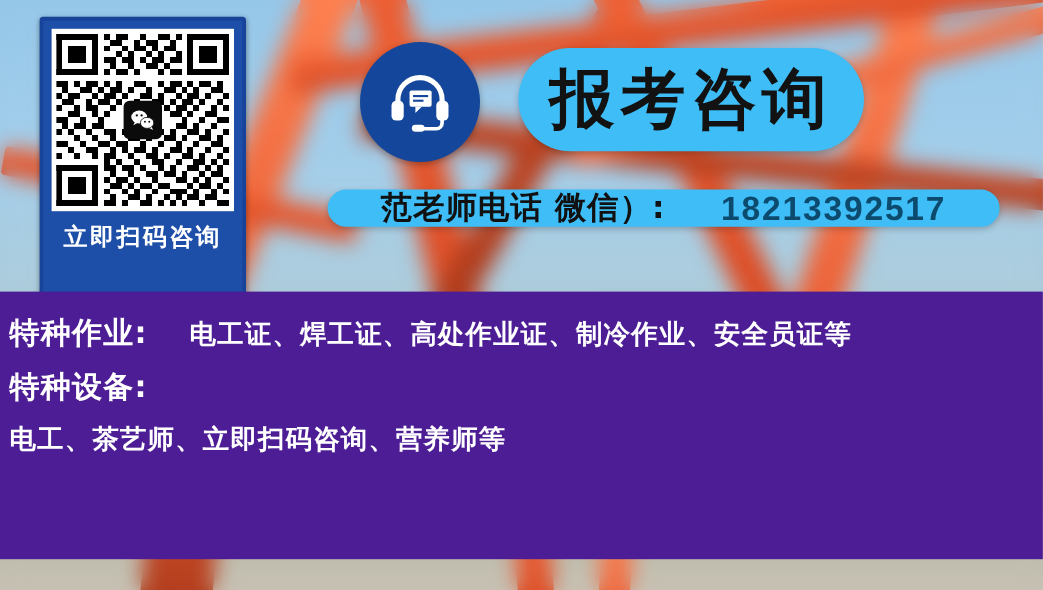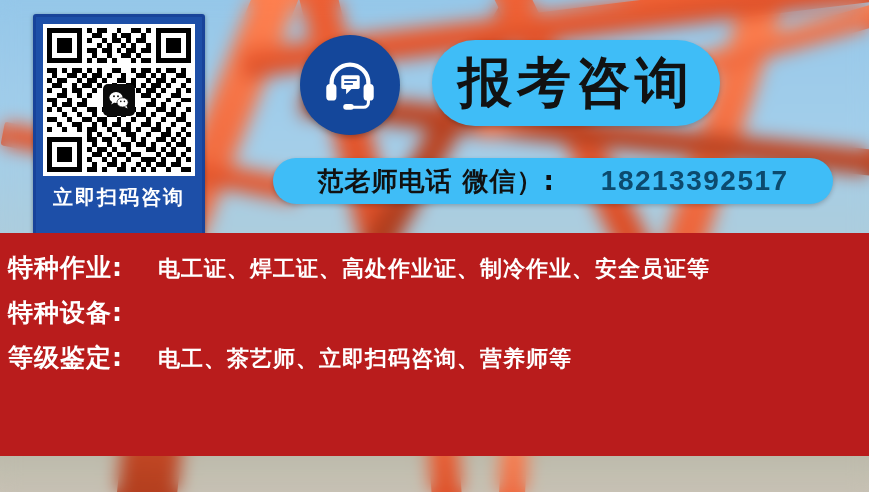--- a/index.html
+++ b/index.html
@@ -72,38 +72,38 @@
   }
   .pill-title{
     left:432px;top:40px;width:288px;height:86px;
   }
   .pill-title .txt{
     color:#121212;font-size:54px;font-weight:700;letter-spacing:5px;
     font-family:"DejaVu Sans","Liberation Sans",sans-serif;
     white-space:nowrap;line-height:1;
   }
   .pill-phone{
-    left:273px;top:158px;width:560px;height:46px;text-align:right;
+    left:273px;top:158px;width:560px;height:31px;text-align:right;
   }
   .pill-phone .row{
     display:flex;align-items:center;gap:46px;white-space:nowrap;
   }
   .pill-phone .lbl{
     color:#111;font-size:26px;font-weight:700;letter-spacing:1px;
     font-family:"DejaVu Sans","Liberation Sans",sans-serif;line-height:1;
   }
   .pill-phone .num{
     color:#0c4a6e;font-size:28px;font-weight:700;letter-spacing:1.5px;
     font-family:"Liberation Sans",sans-serif;line-height:1;
   }
 
   
   .info-panel{
-    position:absolute;left:0;top:233px;width:869px;height:223px;
-    background:#b91c1c;
+    position:absolute;left:0;top:243px;width:869px;height:223px;
+    background:#4c1d95;
   }
   .info-rows{position:absolute;left:8px;top:18px;right:8px;}
   .info-row{
     display:flex;align-items:baseline;height:45px;white-space:nowrap;
   }
   .info-row .k{
     color:#ffffff;font-size:25px;font-weight:700;letter-spacing:1px;
     font-family:"DejaVu Sans","Liberation Sans",sans-serif;
     width:150px;flex:0 0 150px;
   }
@@ -420,19 +420,18 @@
   <div class="info-panel">
     <div class="info-rows">
       <div class="info-row">
         <span class="k">特种作业:</span>
         <span class="v">电工证、焊工证、高处作业证、制冷作业、安全员证等</span>
       </div>
       <div class="info-row">
         <span class="k">特种设备:</span>
       </div>
       <div class="info-row">
-        <span class="k">等级鉴定:</span>
         <span class="v">电工、茶艺师、立即扫码咨询、营养师等</span>
       </div>
     </div>
   </div>
 
 </div>
 
 </body></html>

